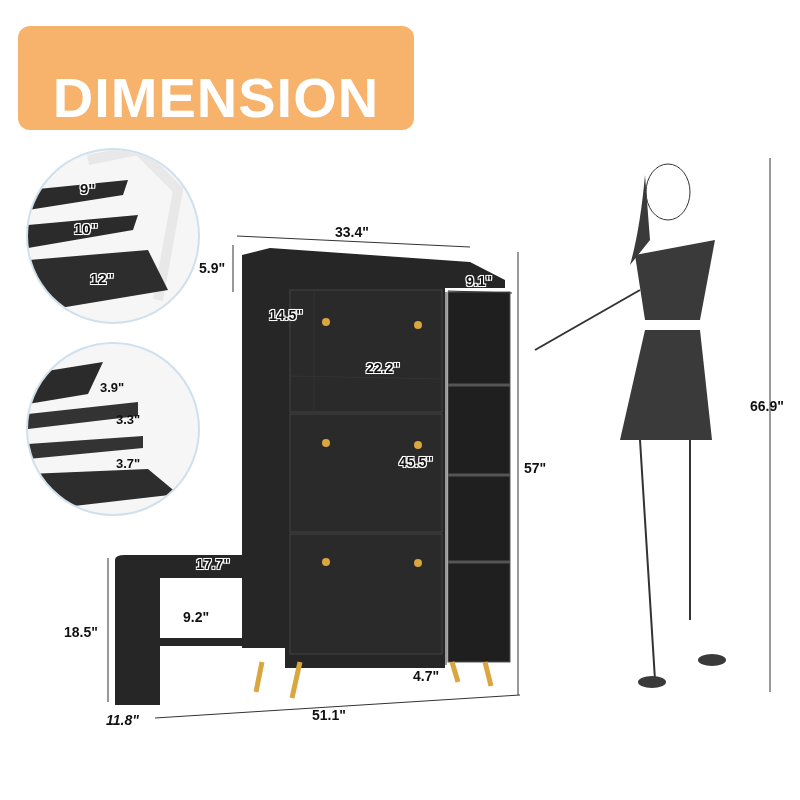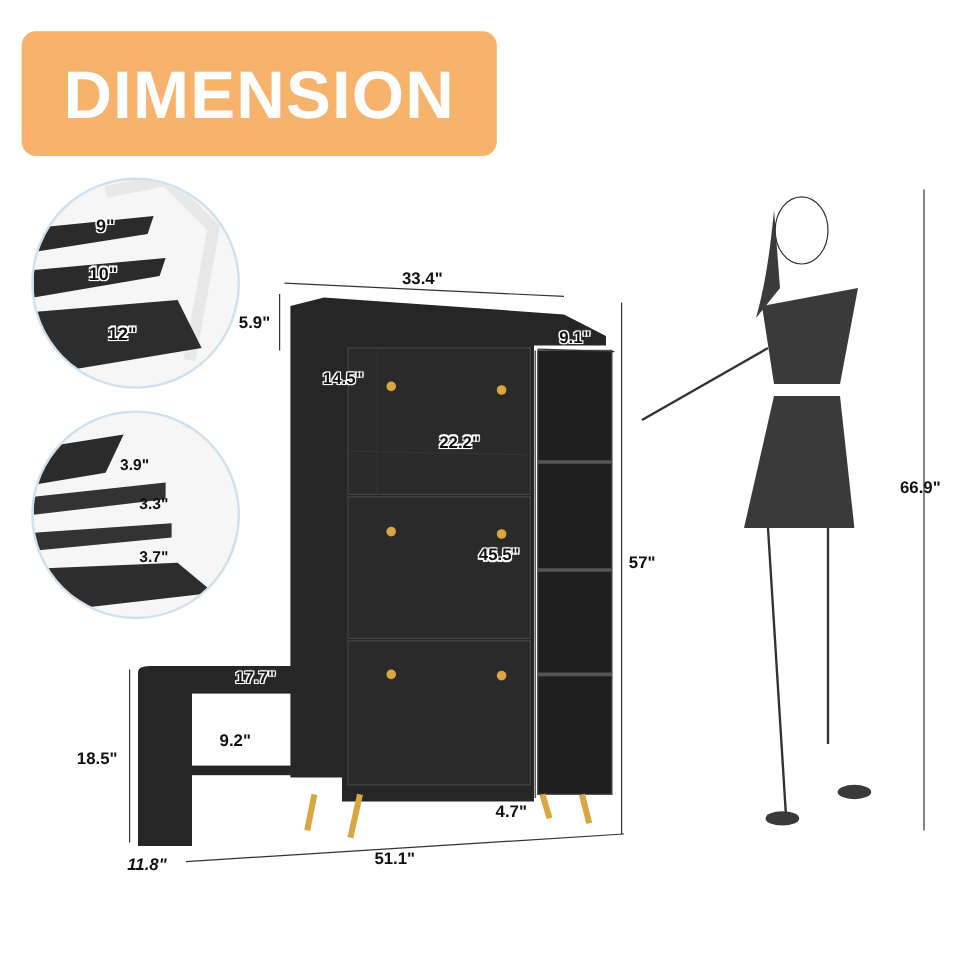--- a/index.html
+++ b/index.html
@@ -1,17 +1,17 @@
 <!DOCTYPE html>
 <html><head>
 <meta charset="utf-8">
 <style>
   html,body{margin:0;padding:0;background:#ffffff;}
   body{width:800px;height:800px;position:relative;overflow:hidden;font-family:"Liberation Sans",sans-serif;}
-  .badge{position:absolute;left:18px;top:26px;width:396px;height:104px;background:#f7b26b;border-radius:12px;display:flex;align-items:center;justify-content:center;}
+  .badge{position:absolute;left:18px;top:26px;width:396px;height:104px;background:#f7b26b;border-radius:12px;display:flex;align-items:flex-end;justify-content:center;}
   .badge span{color:#fff;font-weight:bold;font-size:56px;letter-spacing:1px;}
   .lbl{position:absolute;font-weight:bold;font-size:14px;color:#111;white-space:nowrap;}
   .lbl.out{color:#111;text-shadow:-1px -1px 0 #fff,1px -1px 0 #fff,-1px 1px 0 #fff,1px 1px 0 #fff,0 0 2px #fff;}
   svg{position:absolute;left:0;top:0;}
   .inset{position:absolute;border-radius:50%;border:2px solid #cfe0ee;overflow:hidden;background:#f6f6f6;}
 </style>
 </head>
 <body>
 
 <div class="badge">

